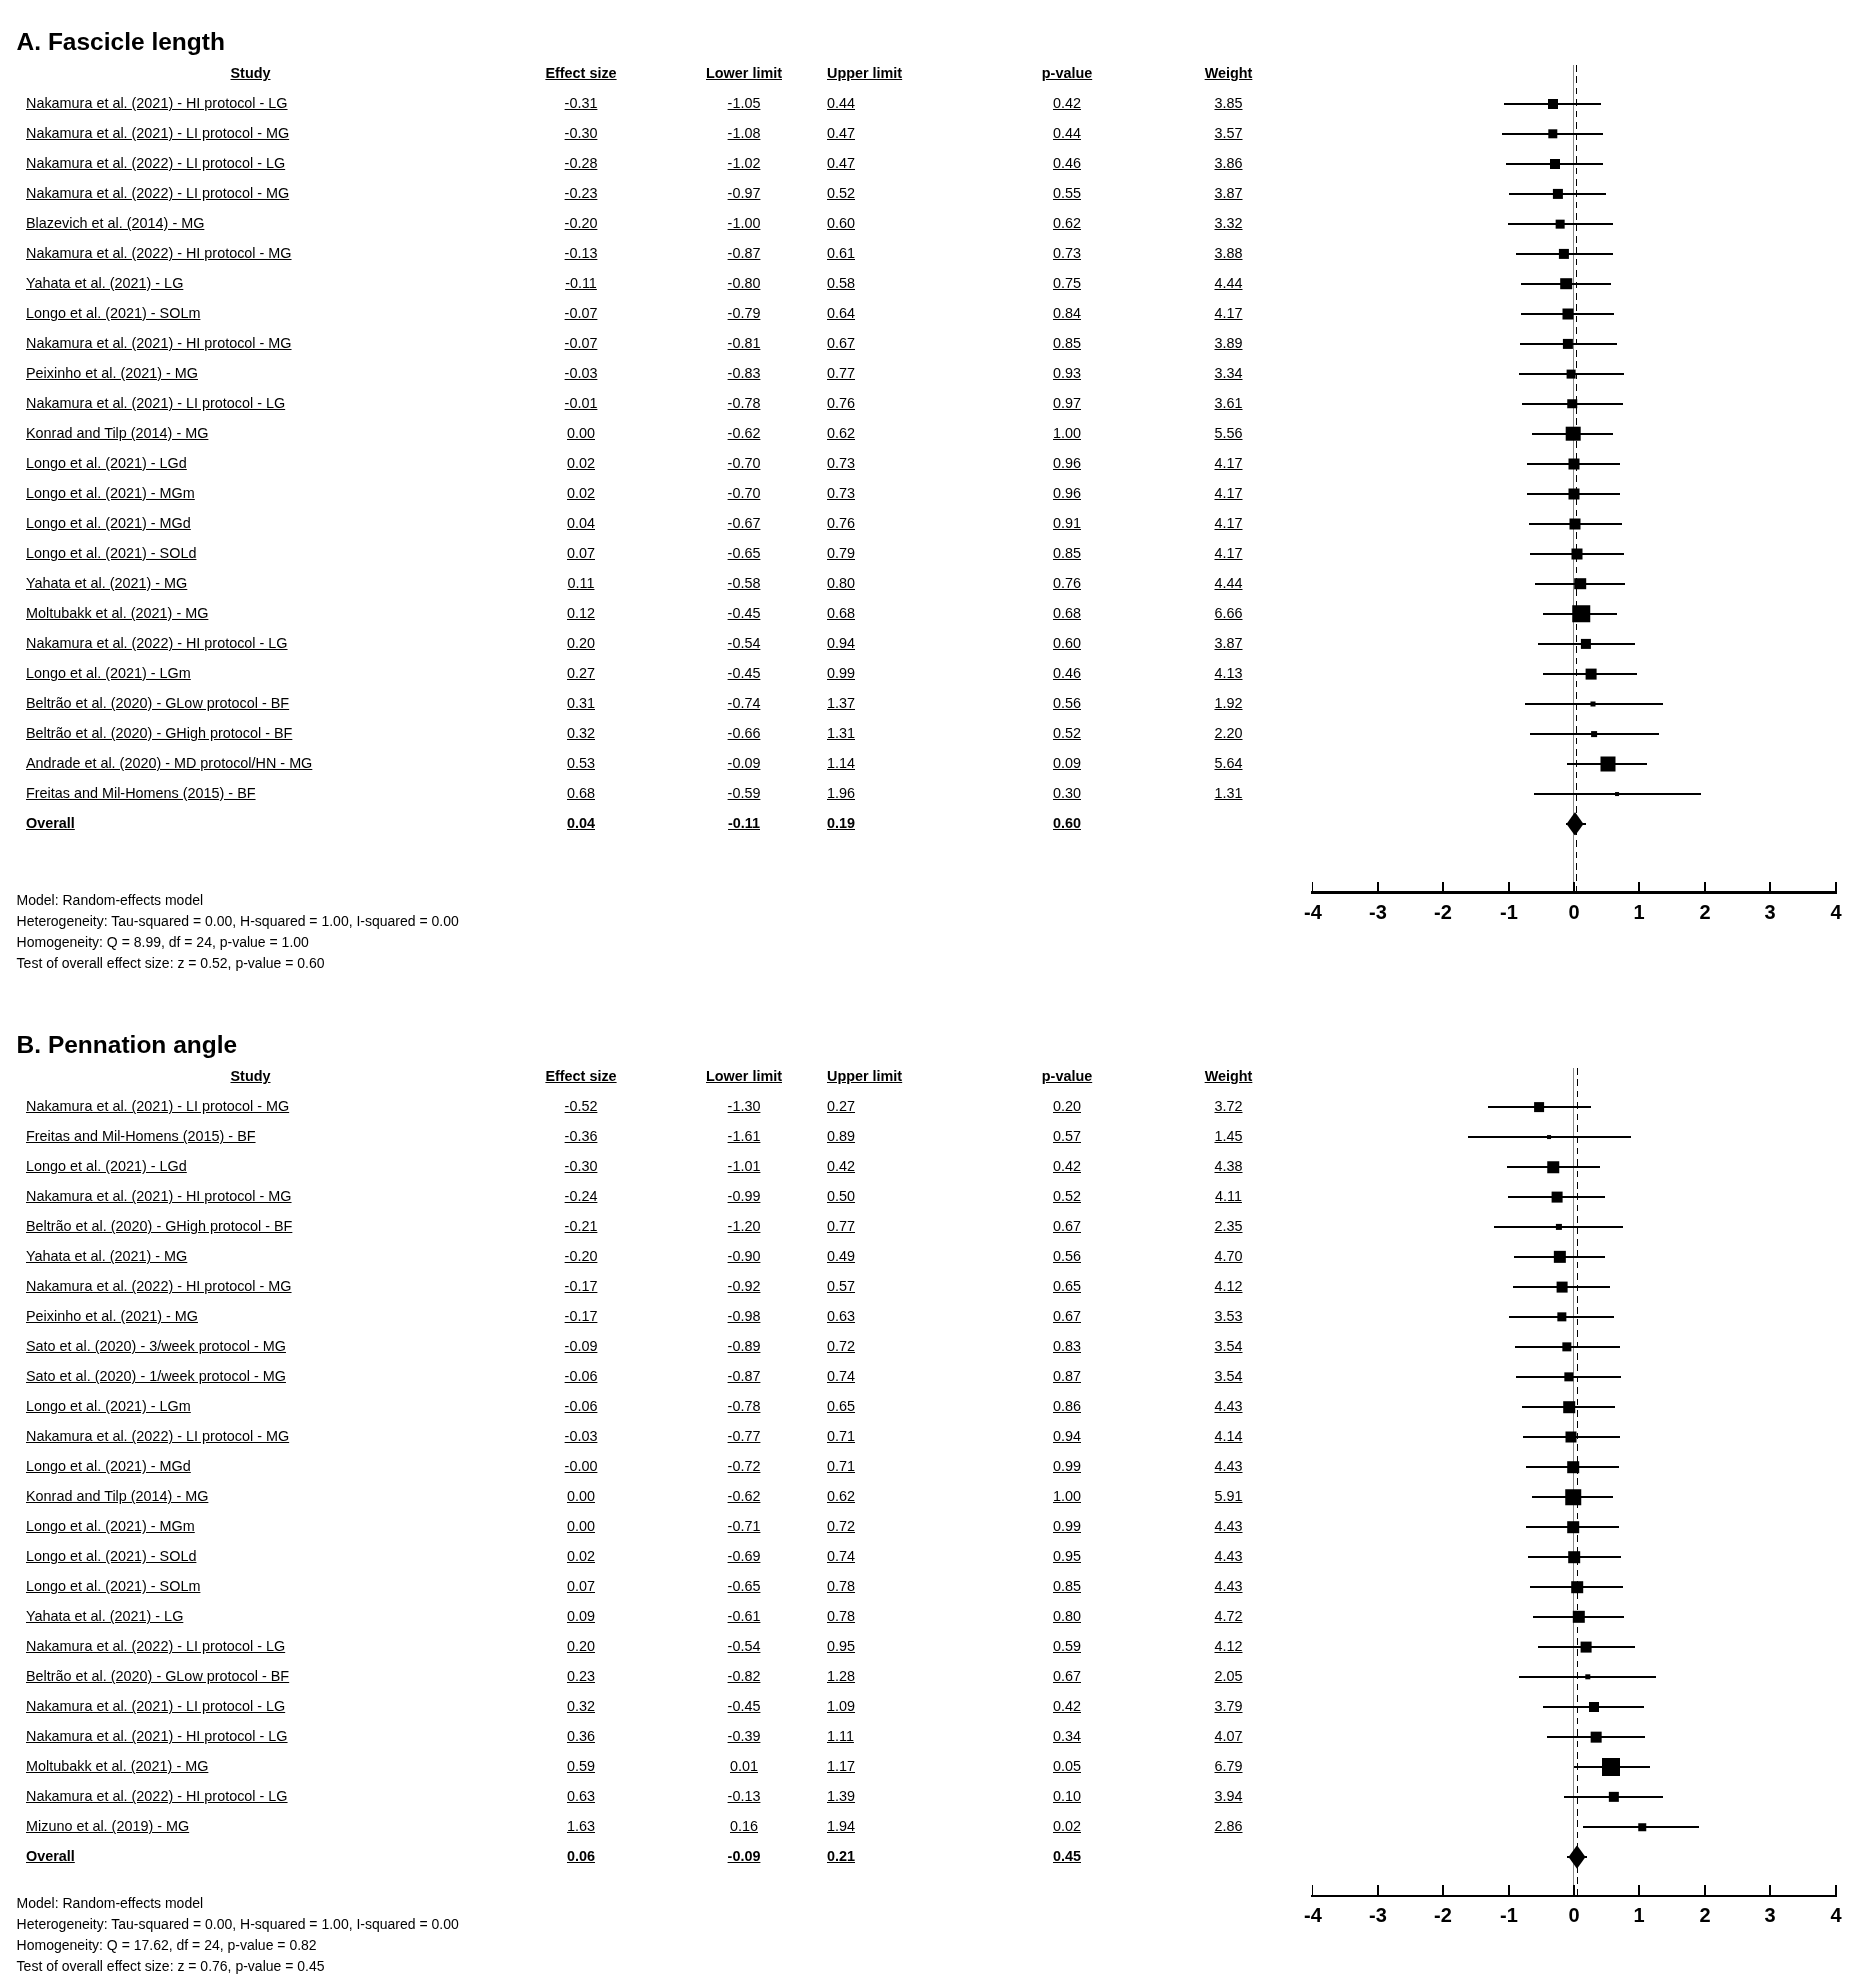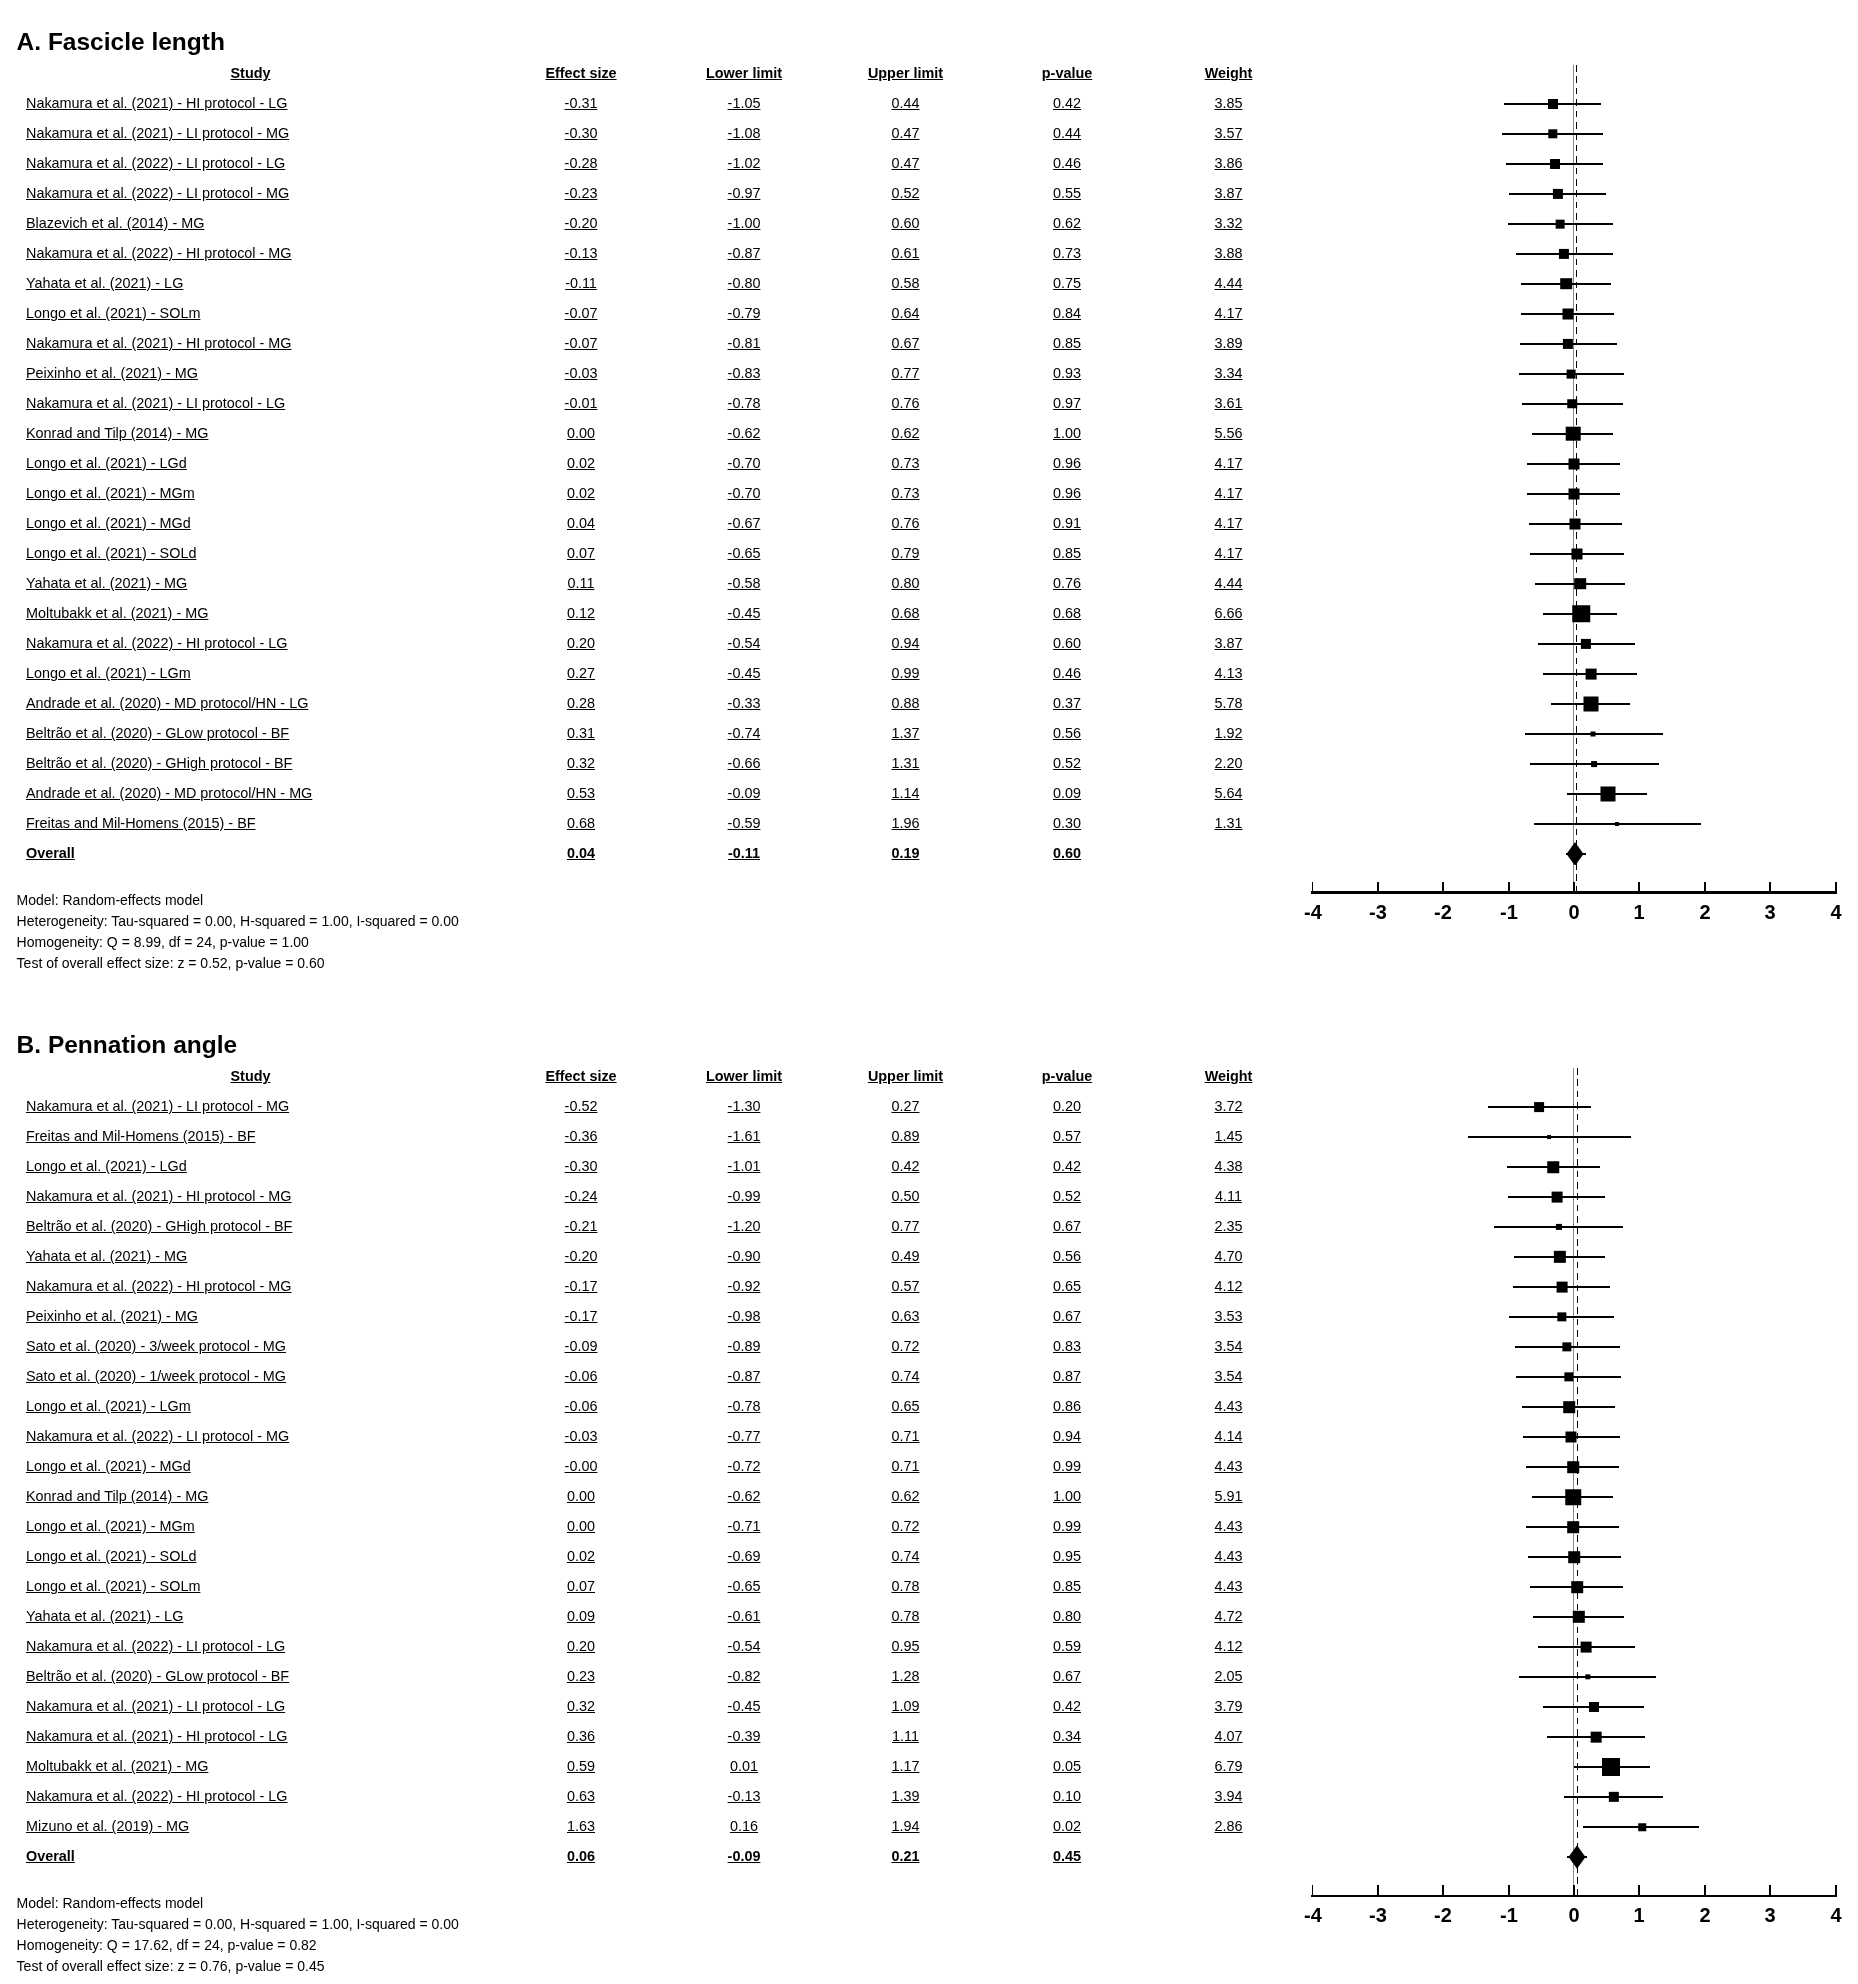--- a/index.html
+++ b/index.html
@@ -12,21 +12,21 @@
   #panel-b { top:1011px; height:973px; }
 
   .panel-title { position:absolute; left:16.6px; top:0; font-size:24.5px; font-weight:bold; white-space:nowrap; }
 
   .grid { position:absolute; left:0; top:51px; width:1859px;text-decoration:underline; }
   .row { display:flex; height:30px; align-items:center; }
   .cell { flex:none; font-size:14.4px; line-height:1.1; white-space:nowrap; }
   .cell.study   { width:501px; padding-left:26px; box-sizing:border-box; text-align:left; overflow:hidden; }
   .cell.c-effect{ width:160px; text-align:center; }
   .cell.c-lower { width:166px; text-align:center; }
-  .cell.c-upper { width:157px; text-align:center; }
+  .cell.c-upper { width:157px; text-align:left; }
   .cell.c-p     { width:166px; text-align:center; }
   .cell.c-weight{ width:157px; text-align:center; }
   .cell.plot    { width:551px; position:relative; height:100%; }
   .header-row .cell { font-weight:bold; }
   .header-row .cell.study { text-align:center; padding-left:0; }
   .overall-row .cell { font-weight:bold; }
 
   .ci { position:absolute; top:50%; height:2.6px; margin-top:-1.3px; background:#000; }
   .marker { position:absolute; top:50%; transform:translate(-50%,-50%); background:#000; }
   .diamond { position:absolute; top:50%; transform:translate(-50%,-50%); height:23.6px; background:#000;
@@ -300,32 +300,20 @@
           <div class="row">
     <div class="cell study">Longo et al. (2021) - LGm</div>
     <div class="cell c-effect">0.27</div>
     <div class="cell c-lower">-0.45</div>
     <div class="cell c-upper">0.99</div>
     <div class="cell c-p">0.46</div>
     <div class="cell c-weight">4.13</div>
     <div class="cell plot">
       <div class="ci" style="left: 236px; width: 94px;"></div>
       <div class="marker" style="height: 10.8px; width: 10.8px; left: 284px;"></div>
-    </div>
-  </div>
-          <div class="row">
-    <div class="cell study">Andrade et al. (2020) - MD protocol/HN - LG</div>
-    <div class="cell c-effect">0.28</div>
-    <div class="cell c-lower">-0.33</div>
-    <div class="cell c-upper">0.88</div>
-    <div class="cell c-p">0.37</div>
-    <div class="cell c-weight">5.78</div>
-    <div class="cell plot">
-      <div class="ci" style="left: 244px; width: 79px;"></div>
-      <div class="marker" style="height: 15px; width: 15px; left: 284px;"></div>
     </div>
   </div>
           <div class="row">
     <div class="cell study">Beltrão et al. (2020) - GLow protocol - BF</div>
     <div class="cell c-effect">0.31</div>
     <div class="cell c-lower">-0.74</div>
     <div class="cell c-upper">1.37</div>
     <div class="cell c-p">0.56</div>
     <div class="cell c-weight">1.92</div>
     <div class="cell plot">

